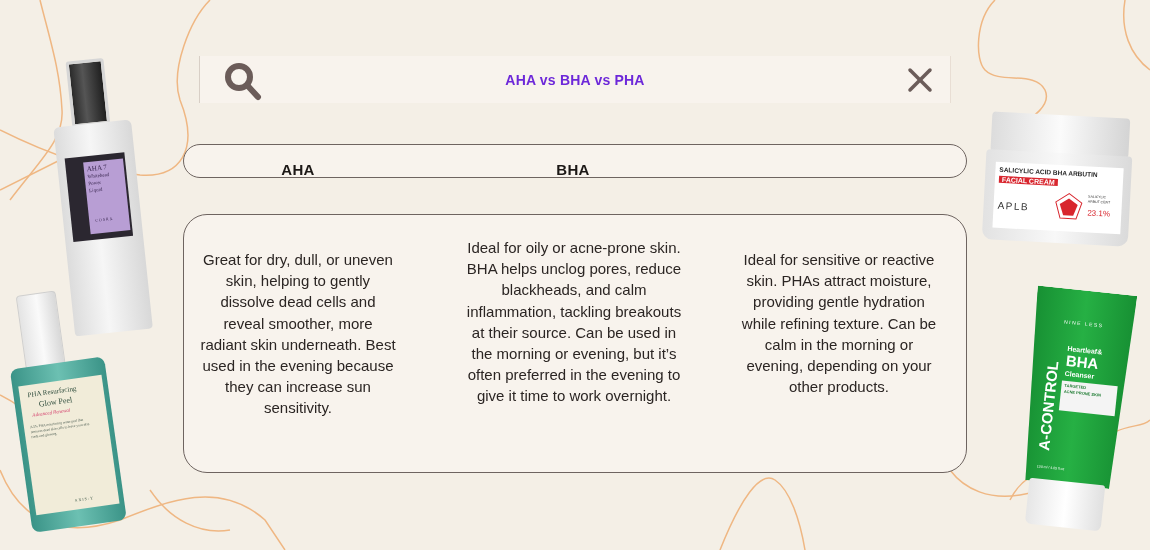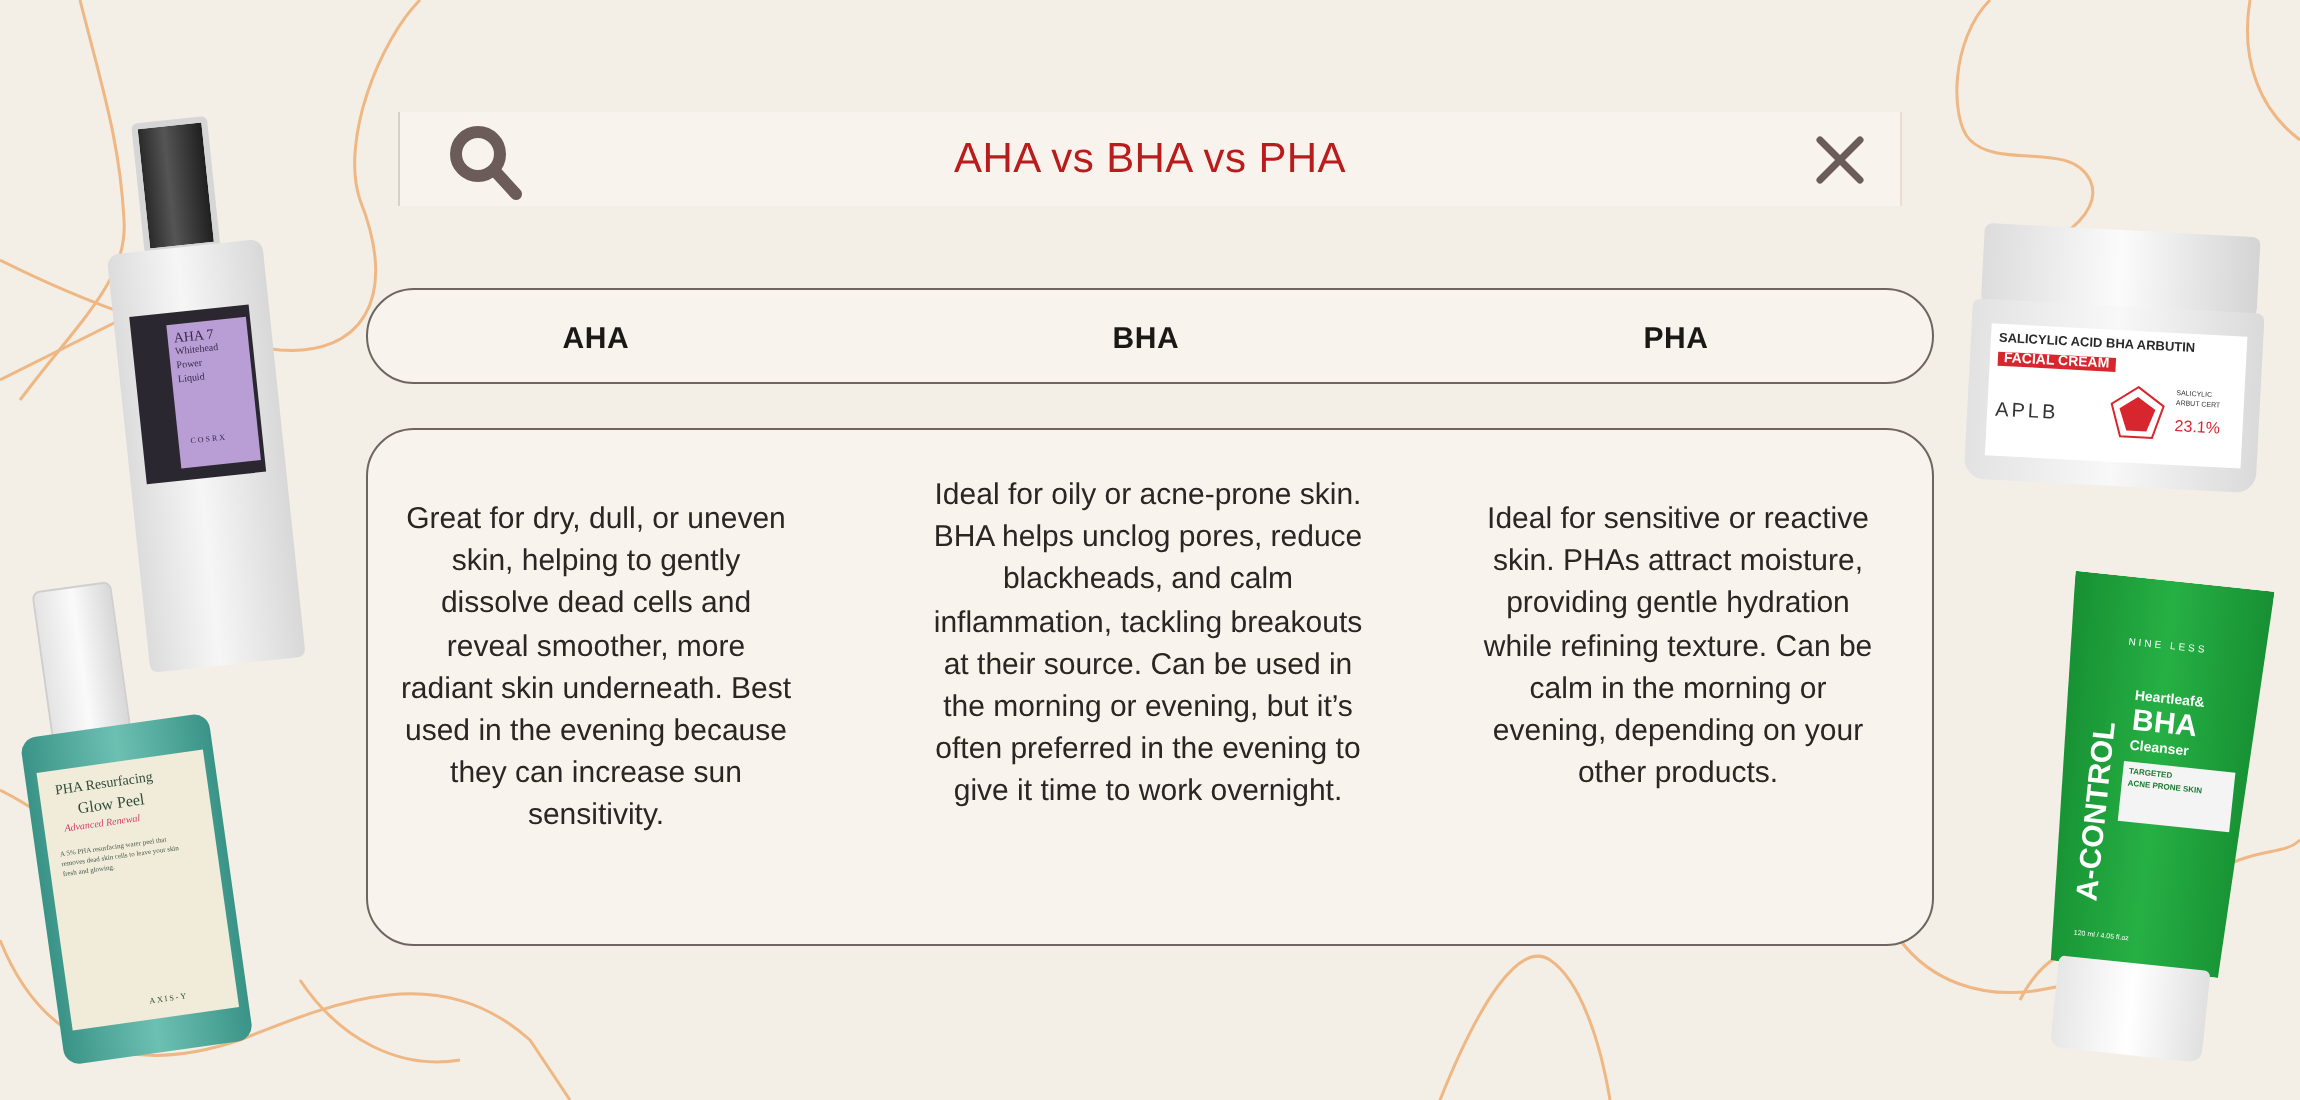--- a/index.html
+++ b/index.html
@@ -15,28 +15,28 @@
     
     .search-bar {
       position: absolute; left: 199px; top: 56px; width: 752px; height: 47px;
       background: #f8f3ed;
       border-left: 1px solid #d8cfc6;
       border-right: 1px solid #e8ded4;
       display: flex; align-items: center; justify-content: center;
     }
     .search-icon { position: absolute; left: 22px; top: 5px; width: 42px; height: 40px; }
     .search-title {
-      font-size: 21px; font-weight: 400; letter-spacing: 0.2px; color: #b91c1c;
+      font-size: 14px; font-weight: 700; letter-spacing: 0.2px; color: #6d28d9;
       font-family: "Liberation Sans", sans-serif;
     }
     .close-icon { position: absolute; right: 17px; top: 11px; width: 26px; height: 26px; }
 
     
     .header-bar {
-      position: absolute; left: 183px; top: 144px; width: 784px; height: 48px;
+      position: absolute; left: 183px; top: 144px; width: 784px; height: 34px;
       background: #f8f3ed;
       border: 1.5px solid #6e6460;
       border-radius: 24px;
     }
     .header-cell {
       position: absolute; top: 0; height: 48px; display: flex; align-items: center; justify-content: center;
       font-family: "Liberation Sans", sans-serif;
       font-weight: 700; font-size: 15px; color: #1c1816; letter-spacing: 0.3px;
     }
     .h-aha { left: 60px; width: 108px; }
@@ -90,21 +90,20 @@
   <span class="search-title">AHA vs BHA vs PHA</span>
   <svg class="close-icon" viewBox="0 0 26 26">
     <line x1="3" y1="3" x2="23" y2="23" stroke="#6b5c59" stroke-width="3.5" stroke-linecap="round"></line>
     <line x1="23" y1="3" x2="3" y2="23" stroke="#6b5c59" stroke-width="3.5" stroke-linecap="round"></line>
   </svg>
 </div>
 
 <div class="header-bar">
   <div class="header-cell h-aha">AHA</div>
   <div class="header-cell h-bha">BHA</div>
-  <div class="header-cell h-pha">PHA</div>
 </div>
 
 <div class="content-panel">
   <p class="desc d-aha">Great for dry, dull, or uneven skin, helping to gently dissolve dead cells and reveal smoother, more radiant skin underneath. Best used in the evening because they can increase sun sensitivity.</p>
   <p class="desc d-bha">Ideal for oily or acne-prone skin. BHA helps unclog pores, reduce blackheads, and calm inflammation, tackling breakouts at their source. Can be used in the morning or evening, but it’s often preferred in the evening to give it time to work overnight.</p>
   <p class="desc d-pha">Ideal for sensitive or reactive skin. PHAs attract moisture, providing gentle hydration while refining texture. Can be calm in the morning or evening, depending on your other products.</p>
 </div>
 
 <div class="product" style="left:55px; top:58px; width:110px; height:280px; transform: rotate(-6deg);">
   <div style="position:absolute; left:25px; top:0; width:38px; height:66px; background:linear-gradient(90deg,#2a2a2a,#555 40%,#1f1f1f); border:3px solid #d6d6d6; border-radius:3px;"></div>

